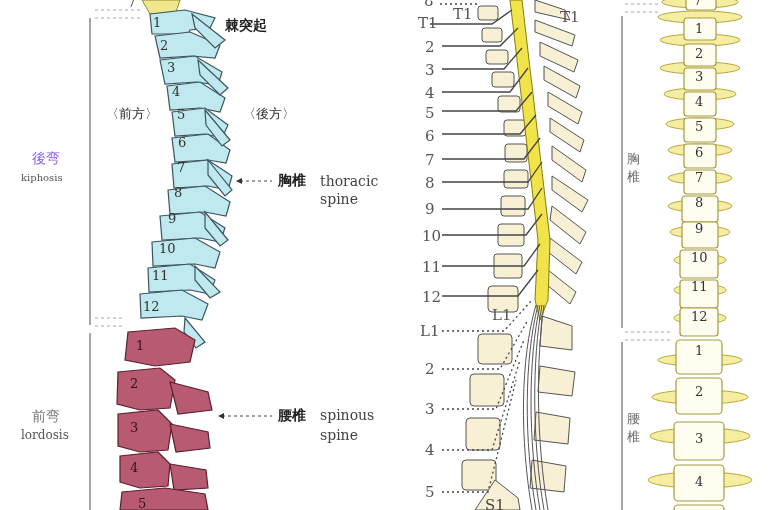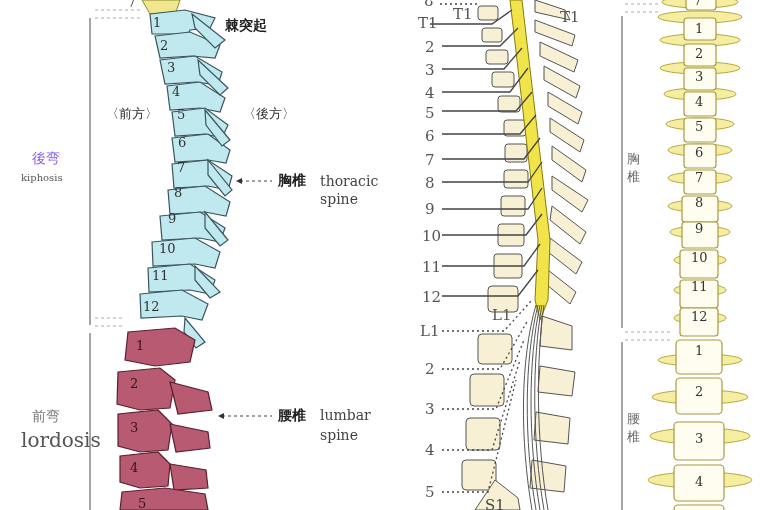--- a/index.html
+++ b/index.html
@@ -72,23 +72,23 @@
   <span class="lbl" style="left:128px;top:-4px;font-size:12px;">7</span>
   <span class="lbl cjk bold" style="left:225px;top:17px;font-size:14px;">棘突起</span>
   <span class="lbl cjk" style="left:106px;top:105px;font-size:13px;color:#333;">〈前方〉</span>
   <span class="lbl cjk" style="left:243px;top:105px;font-size:13px;color:#333;">〈後方〉</span>
   <span class="lbl cjk" style="left:32px;top:150px;font-size:14px;color:#8b5cf6;">後弯</span>
   <span class="lbl" style="left:21px;top:172px;font-size:10px;color:#555;">kiphosis</span>
   <span class="lbl cjk bold" style="left:278px;top:172px;font-size:14px;">胸椎</span>
   <span class="lbl" style="left:320px;top:173px;font-size:14px;">thoracic</span>
   <span class="lbl" style="left:320px;top:191px;font-size:14px;">spine</span>
   <span class="lbl cjk" style="left:32px;top:408px;font-size:14px;color:#777;">前弯</span>
-  <span class="lbl" style="left:21px;top:428px;font-size:20px;color:#555;text-align:center;">lordosis</span>
+  <span class="lbl" style="left:21px;top:428px;font-size:12px;color:#555;text-align:center;">lordosis</span>
   <span class="lbl cjk bold" style="left:278px;top:407px;font-size:14px;">腰椎</span>
-  <span class="lbl" style="left:320px;top:407px;font-size:14px;">lumbar</span>
+  <span class="lbl" style="left:320px;top:407px;font-size:14px;">spinous</span>
   <span class="lbl" style="left:320px;top:427px;font-size:14px;">spine</span>
 
   <span class="num" style="left:153px;top:15px;">1</span>
   <span class="num" style="left:160px;top:38px;">2</span>
   <span class="num" style="left:167px;top:60px;">3</span>
   <span class="num" style="left:172px;top:84px;">4</span>
   <span class="num" style="left:177px;top:107px;">5</span>
   <span class="num" style="left:178px;top:135px;">6</span>
   <span class="num" style="left:177px;top:160px;">7</span>
   <span class="num" style="left:174px;top:185px;">8</span>

